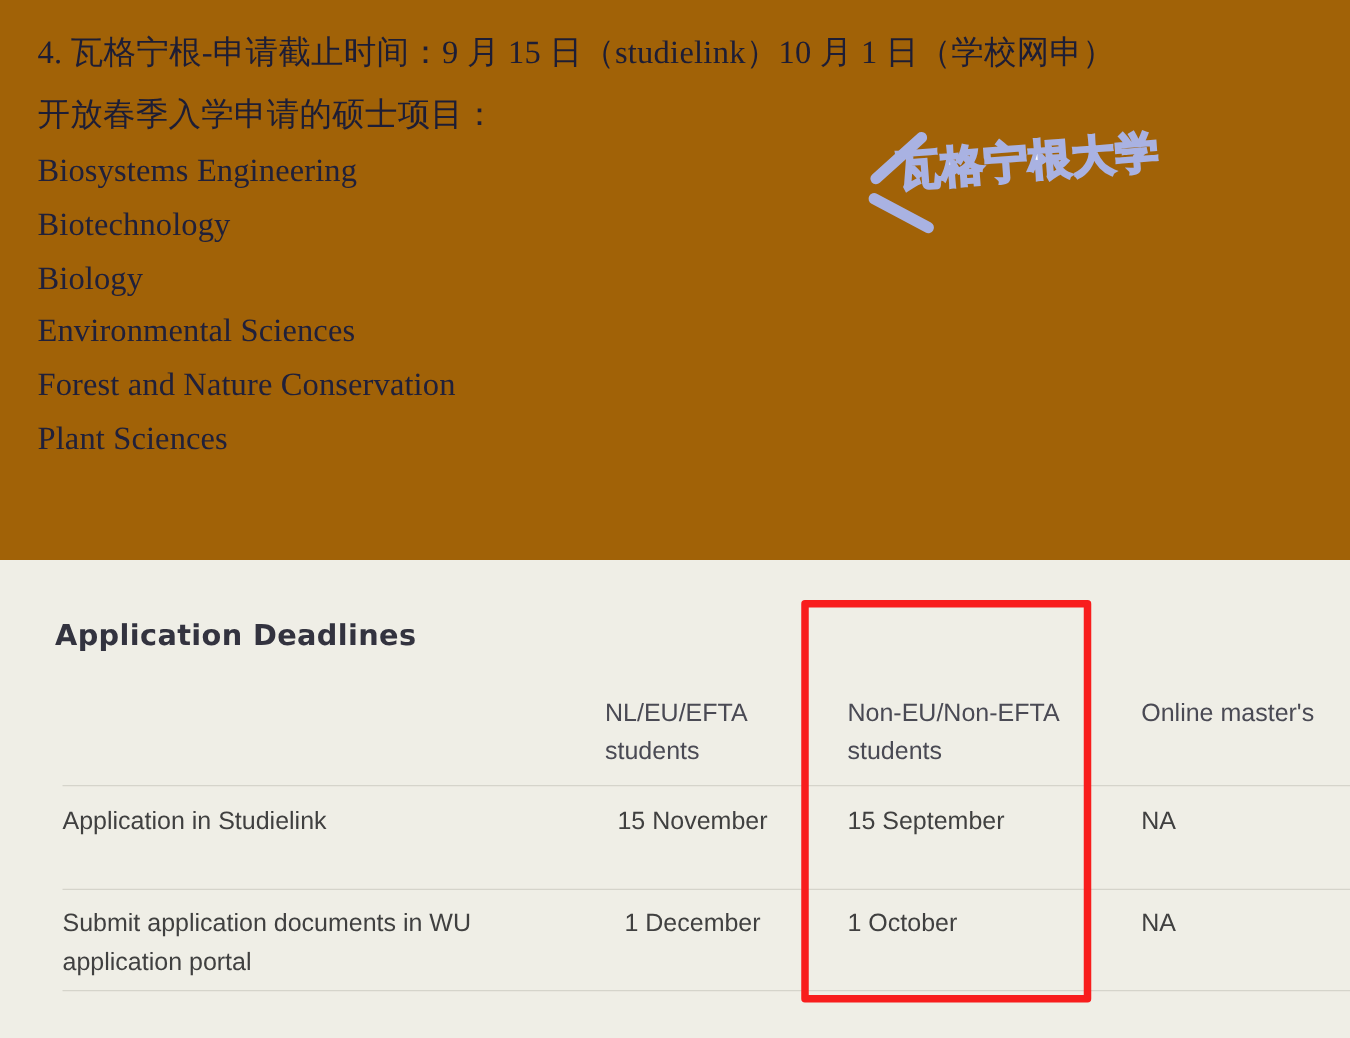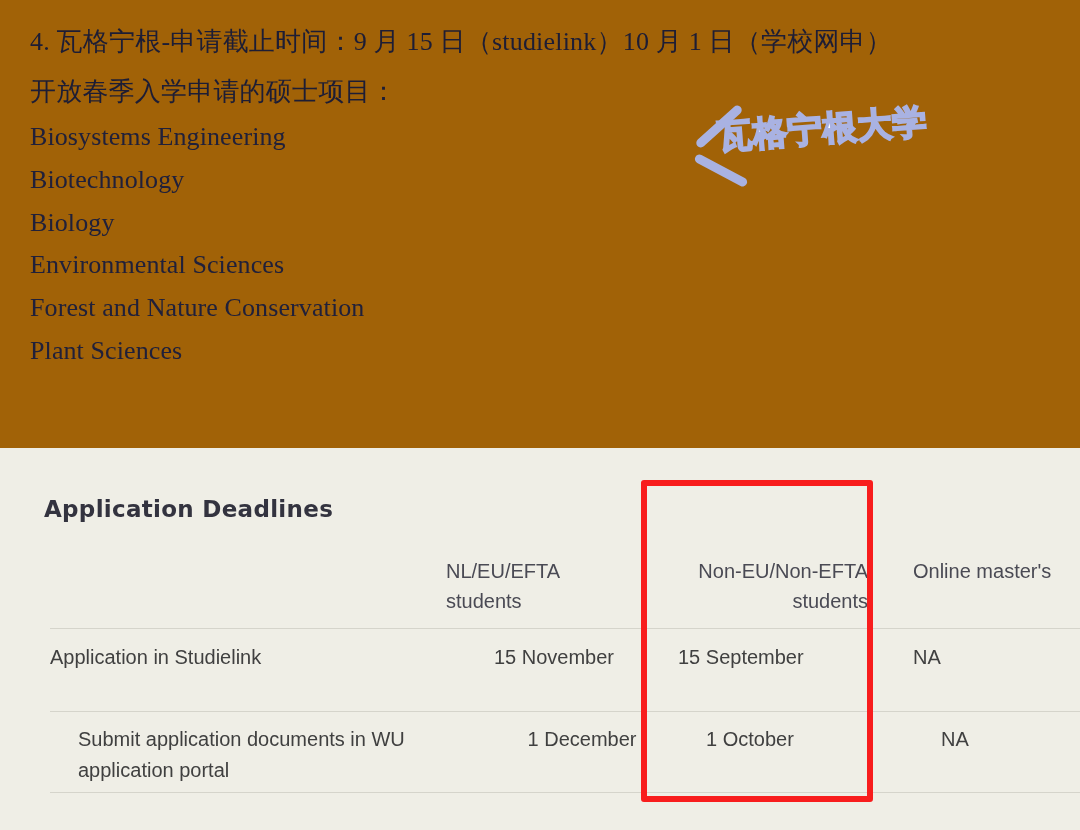--- a/index.html
+++ b/index.html
@@ -109,22 +109,22 @@
   }
 
   .col-header {
     position: absolute;
     top: 556px;
     font-size: 20px;
     line-height: 30px;
     color: #4a4a54;
     width: 170px;
   }
-  #col-header-0 { left: 446px; }
-  #col-header-1 { left: 678px; width: 190px; text-align: right; }
+  #col-header-0 { left: 484px; }
+  #col-header-1 { left: 678px; width: 190px; }
   #col-header-2 { left: 913px; }
 
   .divider {
     position: absolute;
     left: 50px;
     width: 1040px;
     height: 1px;
     background: #d5d4cb;
   }
   #divider-top    { top: 628px; }
@@ -136,21 +136,21 @@
     font-size: 20px;
     line-height: 31px;
     color: #404040;
   }
   .cell-label  { left: 50px;  width: 410px; }
   .cell-col-0  { left: 474px; width: 160px; text-align: center; }
   .cell-col-1  { left: 678px; width: 200px; }
   .cell-col-2  { left: 913px; width: 150px; }
 
   .row-0 { top: 642px; }
-  .row-1 { top: 724px; margin-left: 28px; }
+  .row-1 { top: 724px; }
 
   
   #highlight-box {
     position: absolute;
     left: 641px;
     top: 480px;
     width: 232px;
     height: 322px;
     border: 6px solid #f81d1d;
     border-radius: 3px;

